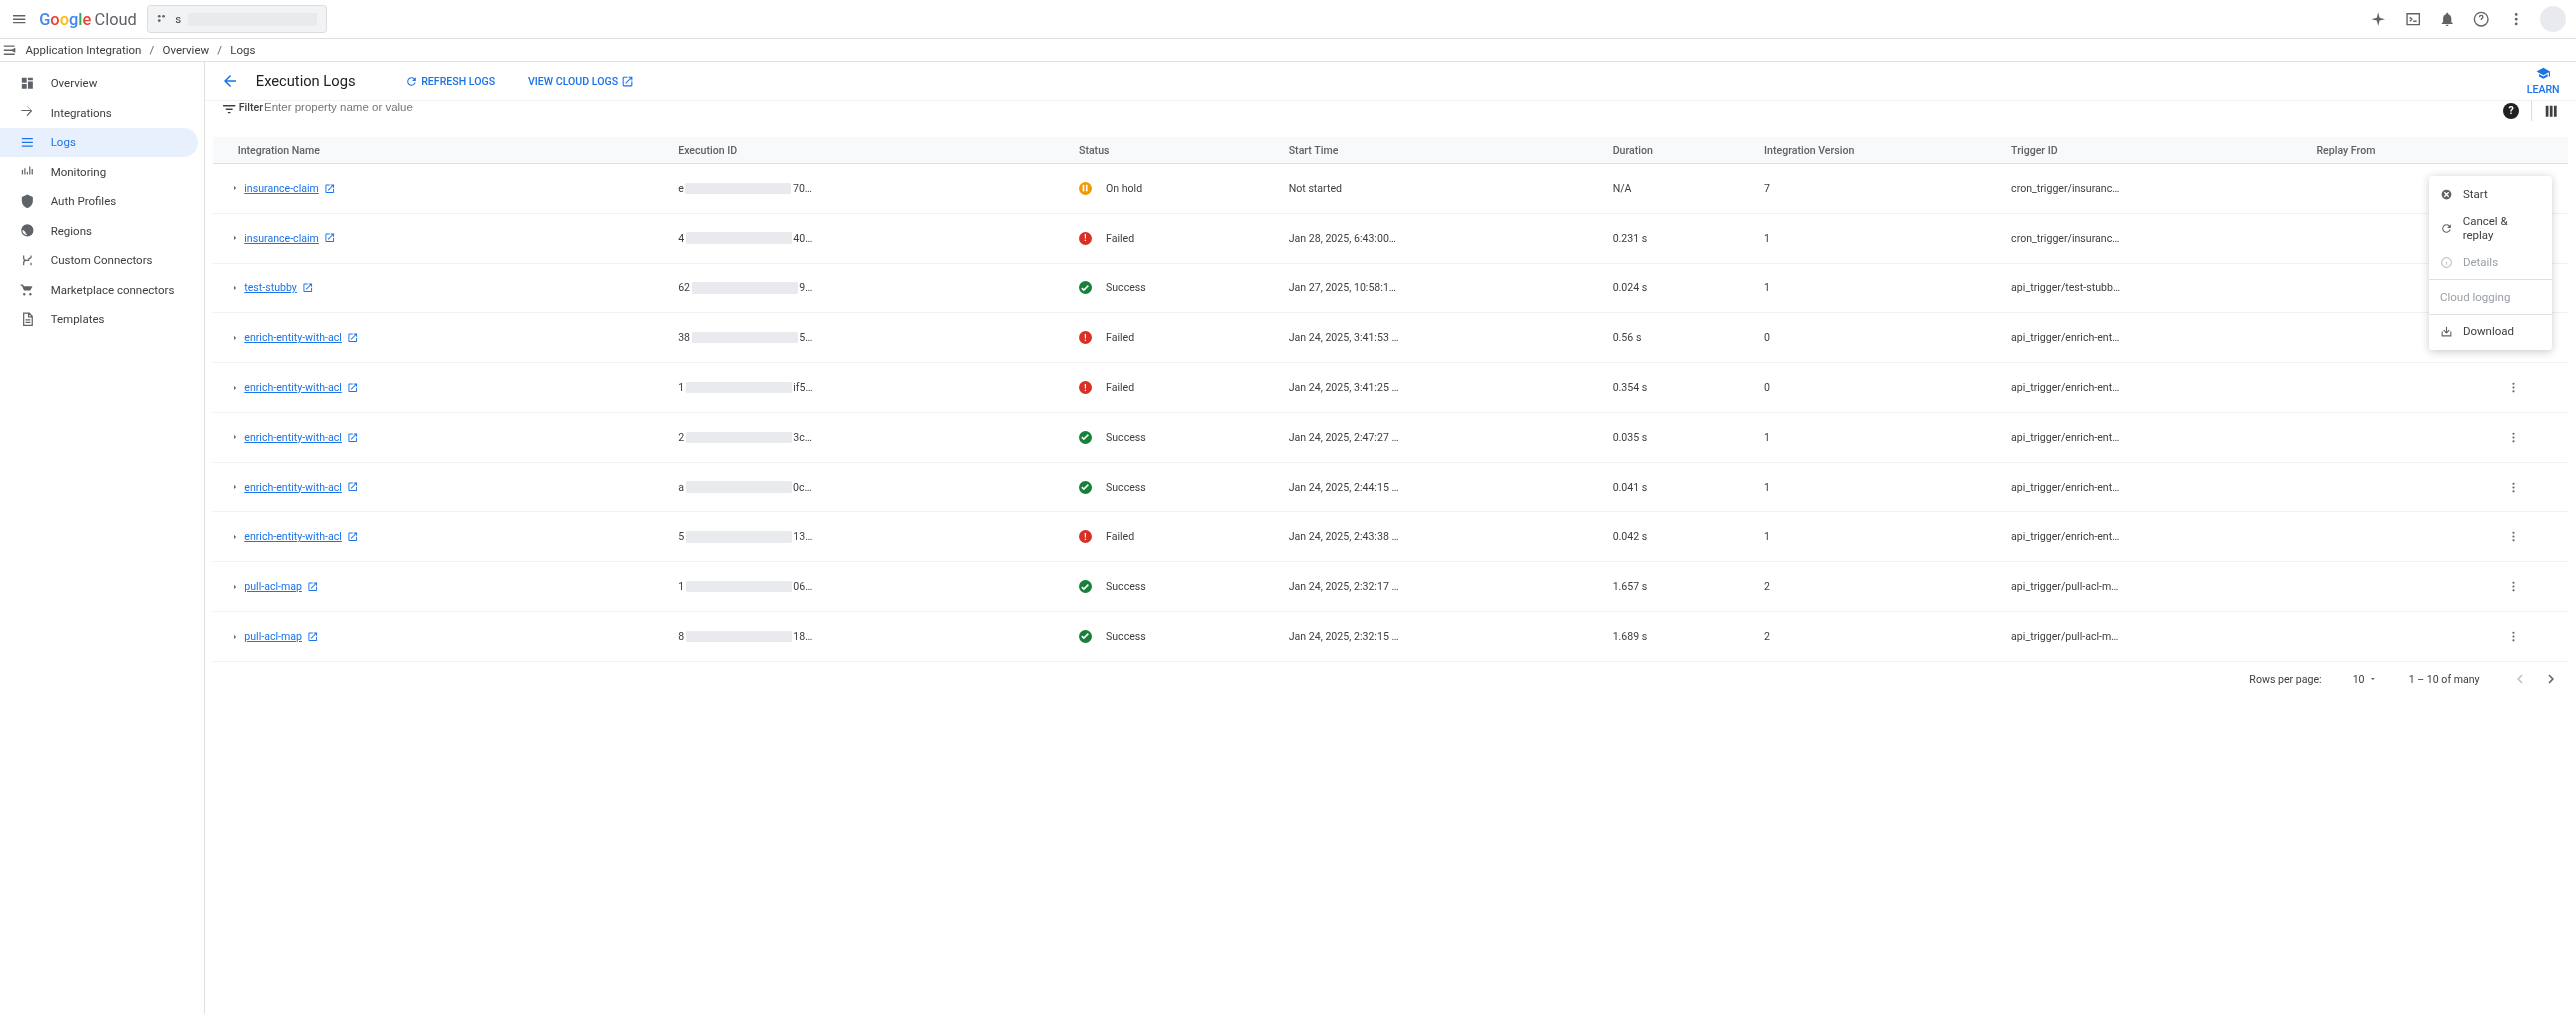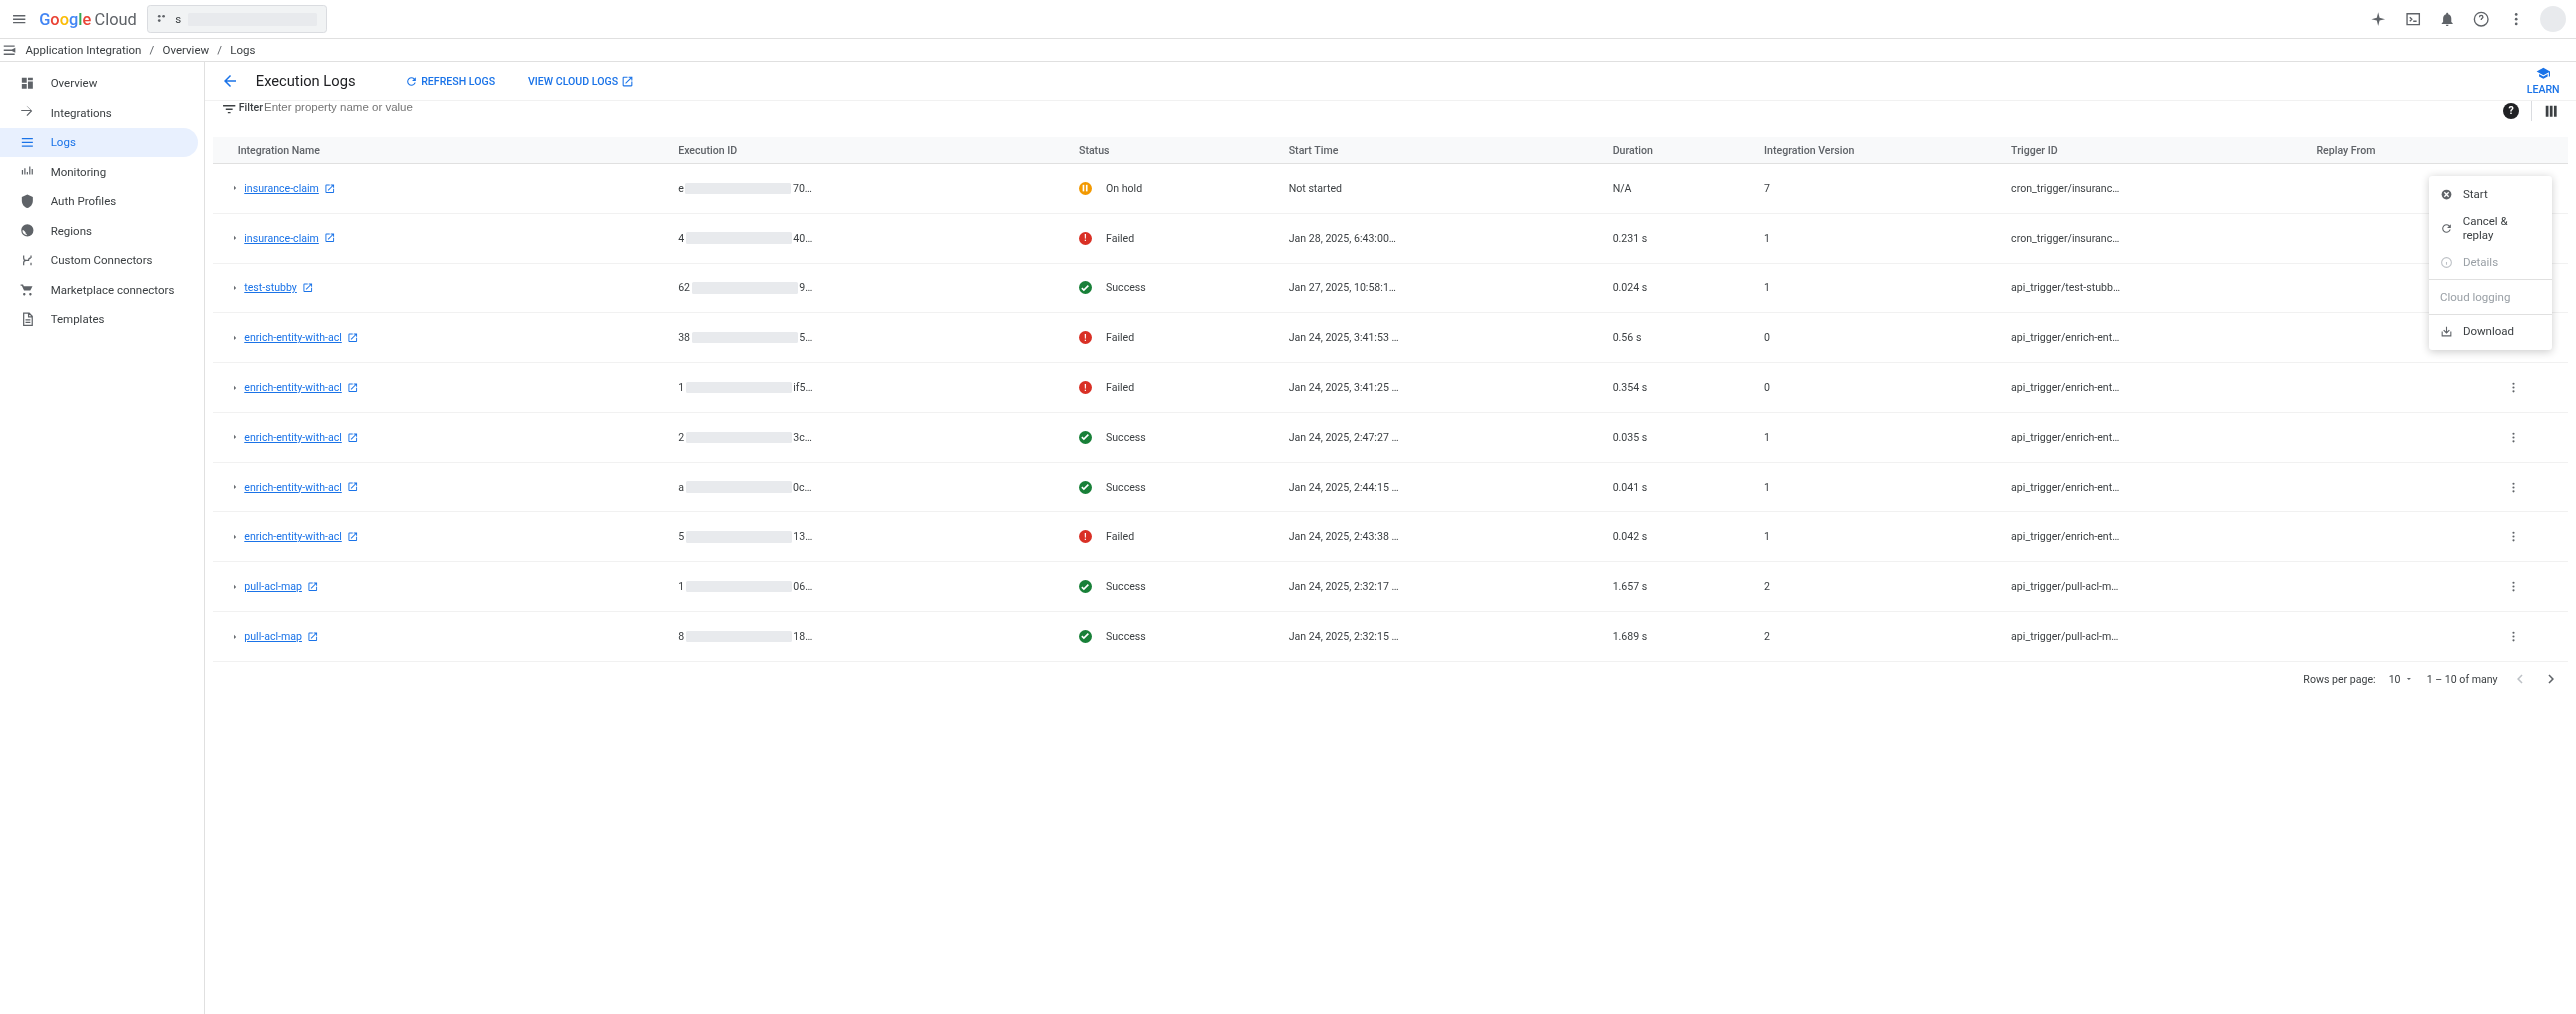--- a/index.html
+++ b/index.html
@@ -88,21 +88,21 @@
 
 
 .context-menu { position: absolute; right: 24.5px; top: 0; width: 123px; background: #fff; border-radius: 3.3px; box-shadow: 0 1.6px 8.2px rgba(0,0,0,0.2); padding: 4.9px 0; z-index: 100; }
 .menu-item { display: flex; align-items: center; gap: 8.2px; padding: 6.5px 11.5px; font-size: 11.5px; color: #3c4043; cursor: pointer; }
 .menu-item.disabled { color: #9aa0a6; cursor: default; }
 .menu-item .micon { width: 14.7px; color: #5f6368; display: flex; }
 .menu-item.disabled .micon { color: #bdc1c6; }
 .menu-divider { height: 0.8px; background: #e0e0e0; margin: 3.3px 0; }
 
 
-.pagination { display: flex; align-items: center; justify-content: flex-end; padding: 8.2px 16.4px; gap: 13px; font-size: 10.6px; color: #3c4043; }
+.pagination { display: flex; align-items: center; justify-content: flex-end; padding: 8.2px 16.4px; gap: 31px; font-size: 10.6px; color: #3c4043; }
 .page-select { display: flex; align-items: center; gap: 3.3px; cursor: pointer; }
 .page-nav { display: flex; gap: 13px; }
 .page-nav .navbtn { cursor: pointer; color: #5f6368; }
 .page-nav .navbtn.disabled { color: #bdc1c6; }
 
 
 svg { display: block; }
 
 .table-wrap { position: relative; padding: 0 8.2px; }
 </style>

